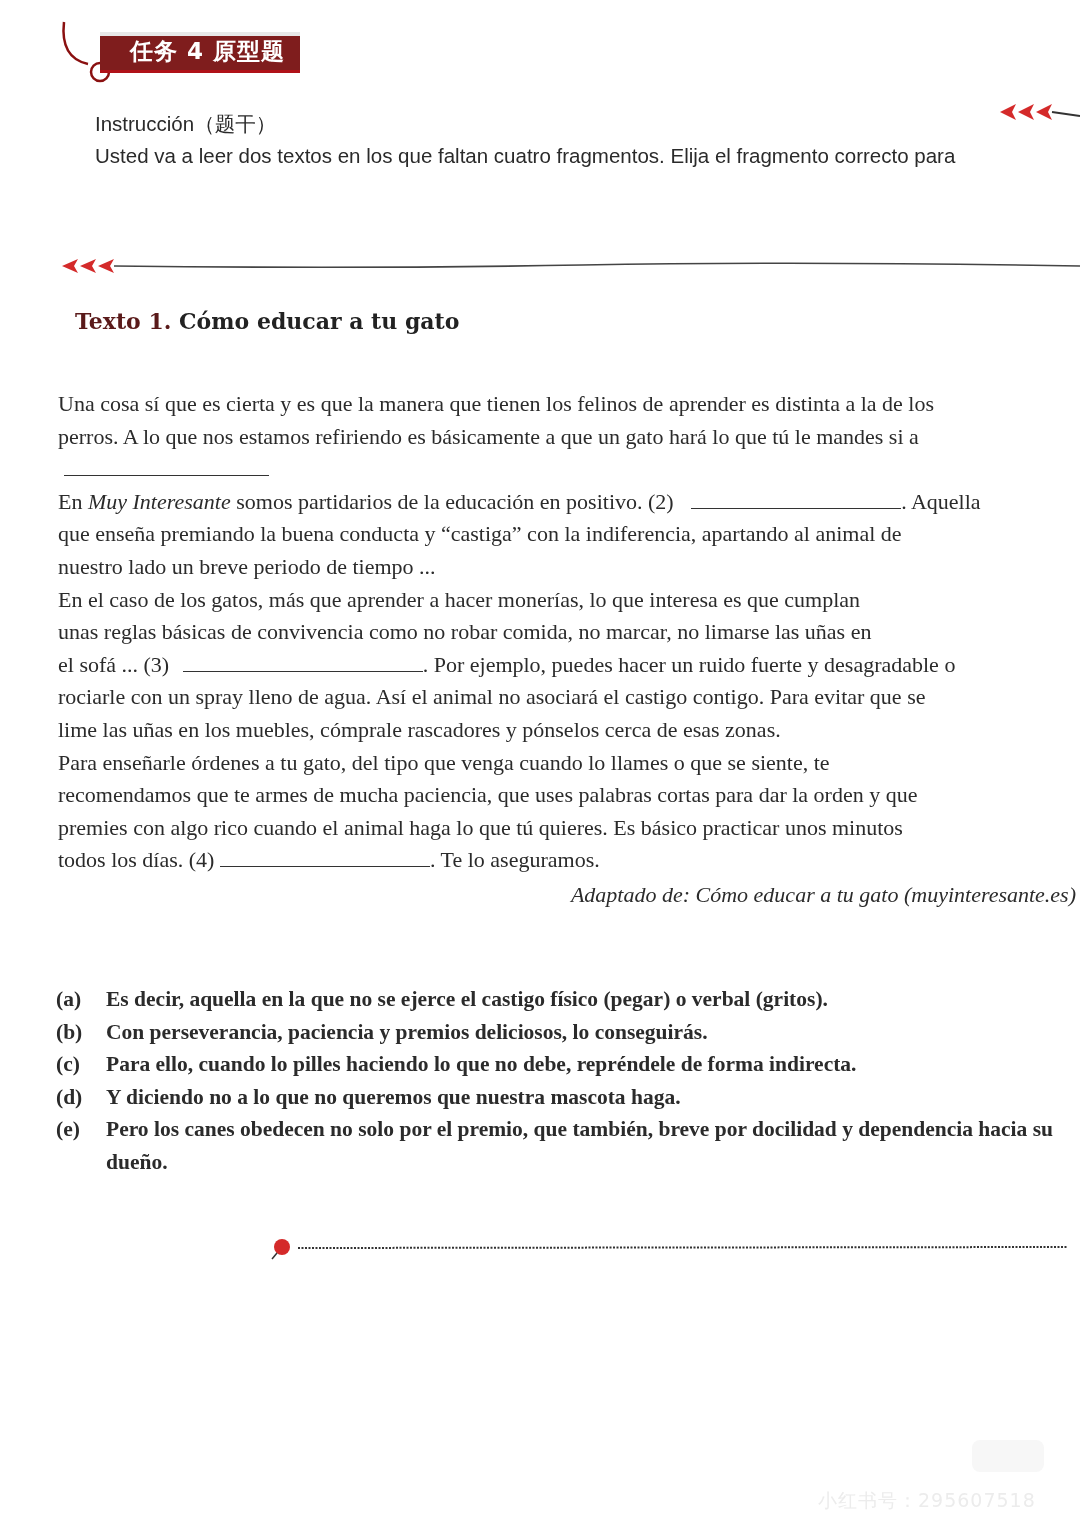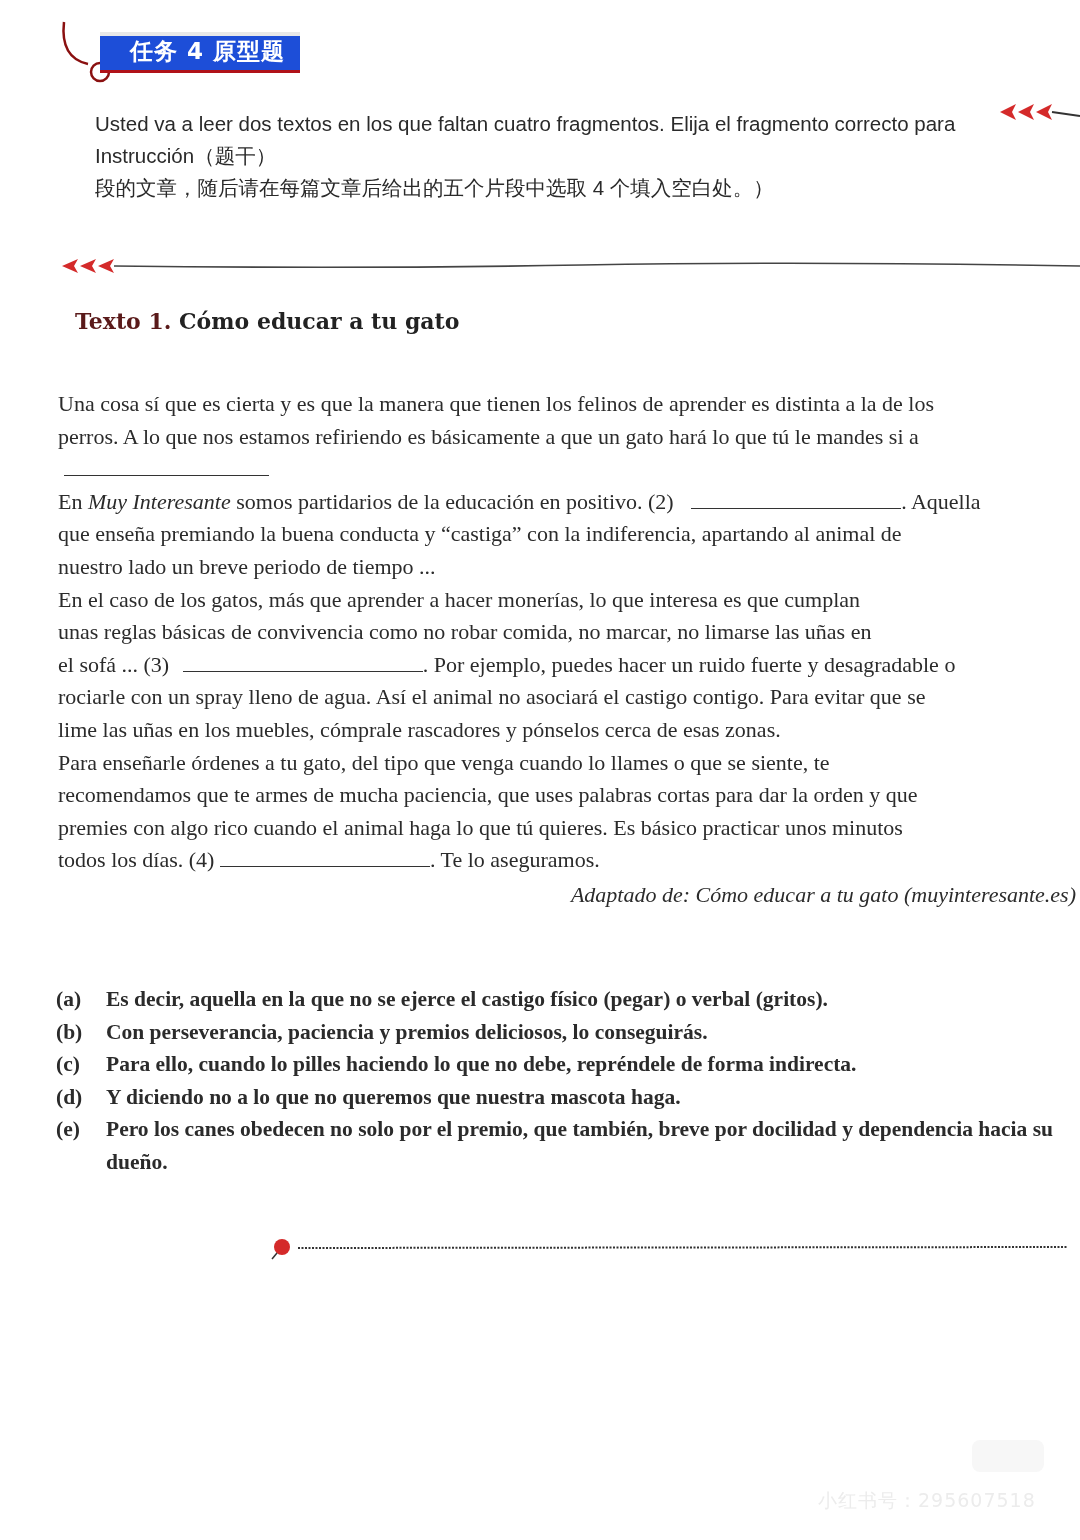--- a/index.html
+++ b/index.html
@@ -4,21 +4,21 @@
 <style>
   html, body { margin: 0; padding: 0; }
   body {
     width: 1080px; height: 1540px; background: #ffffff; position: relative; overflow: hidden;
     color: #2b2b2b;
   }
   .banner-wrap { position: absolute; left: 58px; top: 18px; width: 250px; height: 65px; }
   .banner-hook { position: absolute; left: 0; top: 0; }
   .banner {
     position: absolute; left: 42px; top: 14px; width: 200px; height: 38px;
-    background: #1d4ed8; border-bottom: 3px solid #b01218;
+    background: #7f1d1d; border-bottom: 3px solid #b01218;
     box-shadow: 0 4px 0 #e8e8e8 inset;
   }
   .banner-text {
     position: absolute; left: 30px; top: 4px; color: #fff; font-weight: bold;
     font-family: "DejaVu Sans", sans-serif; font-size: 23px; letter-spacing: 1px;
   }
   .instr { position: absolute; left: 95px; top: 108px; width: 975px;
     font-family: "Liberation Sans", sans-serif; font-size: 20.5px; line-height: 32px; color: #2a2a2a; }
   .instr-title { display: block; }
   .arrows-tr { position: absolute; left: 998px; top: 100px; }
@@ -61,23 +61,22 @@
 </div>
 
 <svg class="arrows-tr" width="82" height="24" viewBox="0 0 82 24">
   <polygon points="2,12 18,4 14,12 18,20" fill="#d42a2a"></polygon>
   <polygon points="20,12 36,4 32,12 36,20" fill="#d42a2a"></polygon>
   <polygon points="38,12 54,4 50,12 54,20" fill="#d42a2a"></polygon>
   <line x1="54" y1="12" x2="82" y2="16" stroke="#333" stroke-width="2"></line>
 </svg>
 
 <div class="instr">
+  <span class="instr-title">Instrucción（题干）</span>
   <span class="instr-title">Usted va a leer dos textos en los que faltan cuatro fragmentos. Elija el fragmento correcto para</span>
-  <span class="instr-title">Instrucción（题干）</span>
-  <span class="instr-title">段的文章，随后请在每篇文章后给出的五个片段中选取 4 个填入空白处。）</span>
 </div>
 
 <svg class="divider1" width="1018" height="20" viewBox="0 0 1018 20">
   <polygon points="0,10 16,3 12,10 16,17" fill="#d42a2a"></polygon>
   <polygon points="18,10 34,3 30,10 34,17" fill="#d42a2a"></polygon>
   <polygon points="36,10 52,3 48,10 52,17" fill="#d42a2a"></polygon>
   <path d="M52 10 Q300 13 520 9 T1018 10" stroke="#444" stroke-width="1.6" fill="none"></path>
 </svg>
 
 <div class="title">

